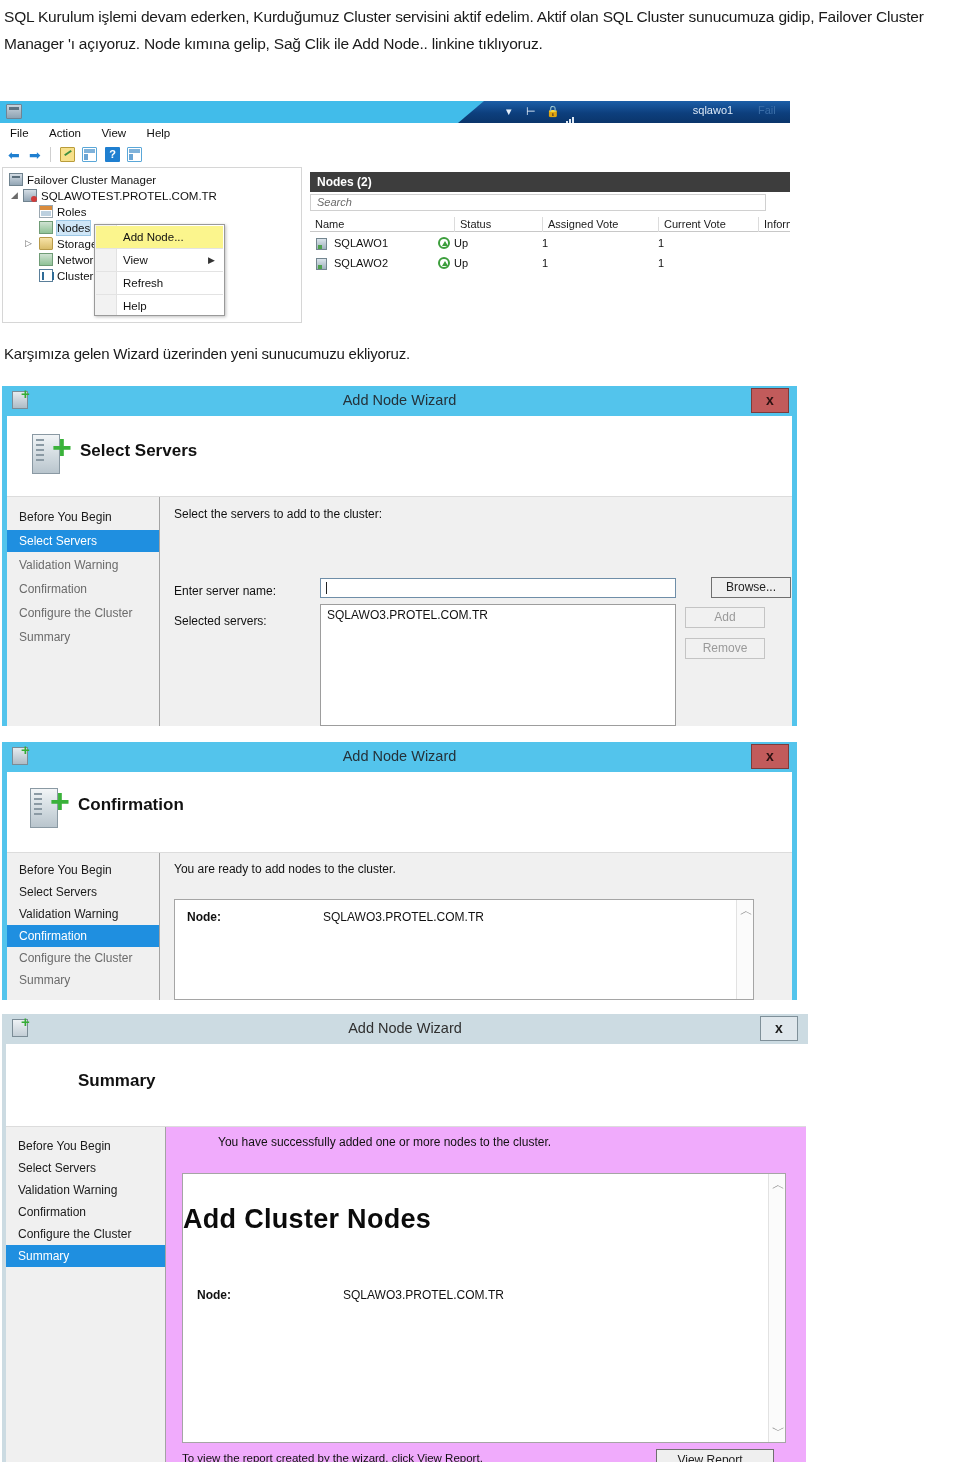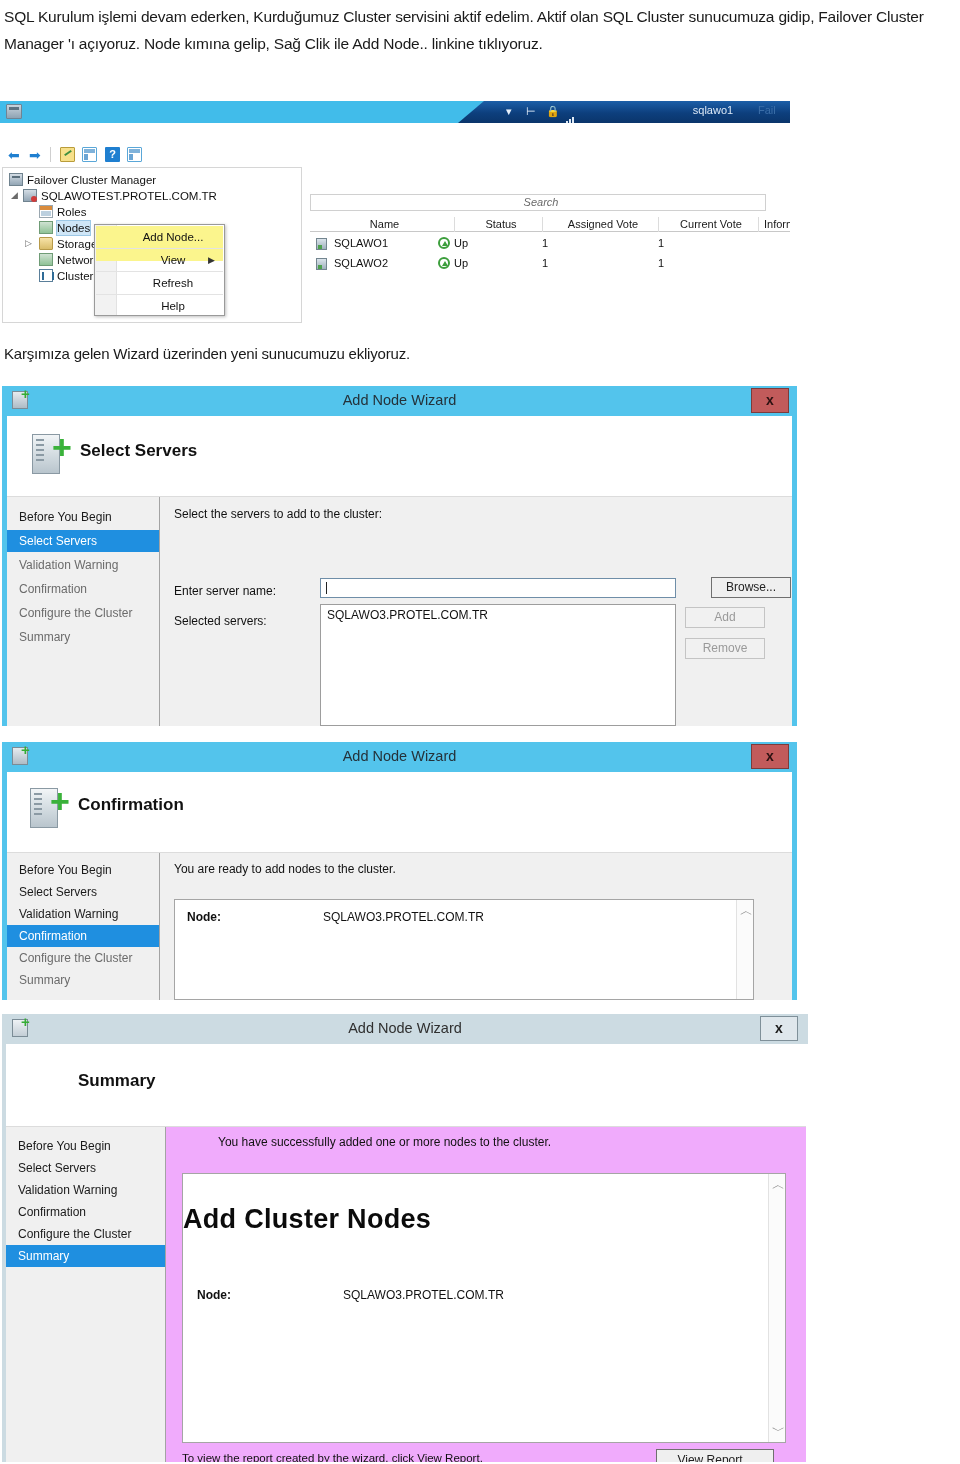--- a/index.html
+++ b/index.html
@@ -83,21 +83,21 @@
     border:1px solid transparent; border-radius:1px;
   }
   .tb-btn.framed { border-color:#5aa7d8; background:#ffffff; }
   .tb-ico-pencil { background:#f7e08a; border:1px solid #b99c3a; }
   .tb-ico-pencil:after{ content:""; position:absolute; left:3px; top:4px; width:8px;height:2px; background:#3f8f3f; transform:rotate(-35deg);}
   .tb-ico-grid { background:#ffffff; }
   .tb-ico-grid:before{content:"";position:absolute;left:1px;top:1px;right:1px;height:4px;background:#7fb2da;}
   .tb-ico-grid:after{content:"";position:absolute;left:1px;top:6px;width:4px;bottom:1px;background:#6aa5d4;}
   .tb-ico-help { background:#1f7fd0; color:#fff; font-size:11px; font-weight:bold; text-align:center; line-height:13px; }
 
-  .fcm-body { position:absolute; left:0; top:66px; width:790px; height:156px; background:#ffffff;text-align:center; }
+  .fcm-body { position:absolute; left:0; top:66px; width:790px; height:156px; background:#ffffff; }
 
   
   .fcm-tree {
     position:absolute; left:2px; top:0; width:300px; height:156px;
     border:1px solid #d6d6d6; background:#ffffff; overflow:hidden;
   }
   .tnode { position:absolute; font-size:11.5px; color:#111; white-space:nowrap; line-height:14px; }
   .tnode .ti { position:absolute; left:0; top:0; width:14px; height:13px; }
   .tnode .tl { position:absolute; left:18px; top:0; }
   .ti.srv { background:linear-gradient(180deg,#d4dde5,#93a6b5); border:1px solid #70838f; }
@@ -116,21 +116,21 @@
   .expander { position:absolute; font-size:9px; color:#6b6b6b; line-height:13px; }
 
   
   .ctxmenu {
     position:absolute; left:91px; top:56px; width:131px; height:92px;
     background:#ffffff; border:1px solid #9a9a9a; box-shadow:1px 1px 3px rgba(0,0,0,.25);
     z-index:5;
   }
   .ctxmenu .gutter{ position:absolute; left:0; top:0; width:22px; bottom:0; background:#f2f2f2; border-right:1px solid #e2e2e2;}
   .ctxitem {
-    position:absolute; left:1px; right:1px; height:35px; line-height:22px;
+    position:absolute; left:1px; right:1px; height:22px; line-height:22px;
     font-size:11.5px; color:#111; padding-left:27px;
   }
   .ctxitem.hl { background:#fbf58d; }
   .ctxitem .sub { position:absolute; right:8px; top:0; font-size:9px; color:#333; }
   .ctxsep { position:absolute; left:1px; right:1px; height:1px; background:#e3e3e3; }
 
   
   .fcm-right { position:absolute; left:310px; top:0; width:480px; height:156px; background:#ffffff; }
   .nodes-header {
     position:absolute; left:0; top:5px; width:480px; height:20px;
@@ -276,20 +276,26 @@
       <span class="rdp-ico" style="left:68px;">⊢</span>
       <span class="rdp-ico" style="left:88px;">🔒</span>
       <span class="rdp-bars-glyph" style="left:108px;">
         <i style="height:4px"></i><i style="height:6px"></i><i style="height:8px"></i>
       </span>
       <span class="rdp-label">sqlawo1</span>
       <span class="rdp-label2">Fail</span>
     </div>
   </div>
 
+  <div class="fcm-menubar">
+    <span class="m0">File</span>
+    <span>Action</span>
+    <span>View</span>
+    <span>Help</span>
+  </div>
 
   <div class="fcm-toolbar">
     <span class="tb-arrow" style="left:8px;">⬅</span>
     <span class="tb-arrow" style="left:29px;">➡</span>
     <div class="tb-sep" style="left:50px;"></div>
     <div class="tb-btn tb-ico-pencil" style="left:60px;"></div>
     <div class="tb-btn framed tb-ico-grid" style="left:82px;"></div>
     <div class="tb-btn tb-ico-help" style="left:105px;">?</div>
     <div class="tb-btn framed tb-ico-grid" style="left:127px;"></div>
   </div>
@@ -343,20 +349,21 @@
           <span>Refresh</span>
         </div>
         <div class="ctxsep" style="top:69px;"></div>
         <div class="ctxitem" style="top:70px;">
           <span>Help</span>
         </div>
       </div>
     </div>
 
     <div class="fcm-right">
+      <div class="nodes-header">Nodes (2)</div>
       <div class="nodes-search">
         <span>Search</span>
       </div>
 
       <div class="nodes-colhdr">
         <span class="ch" style="left:0px;   width:144px; border-left:none;">Name</span>
         <span class="ch" style="left:144px; width:88px;">Status</span>
         <span class="ch" style="left:232px; width:116px;">Assigned Vote</span>
         <span class="ch" style="left:348px; width:100px;">Current Vote</span>
         <span class="ch" style="left:448px; width:32px;">Information</span>

